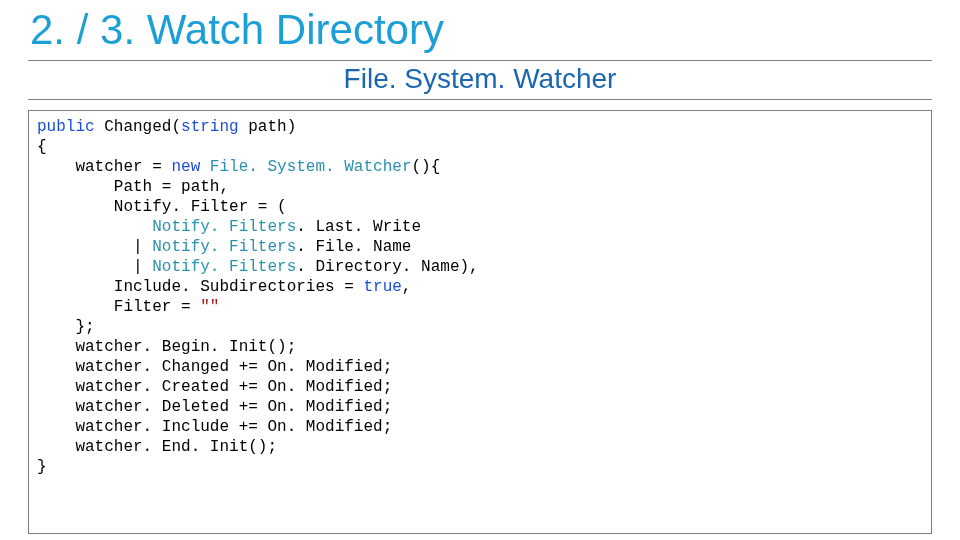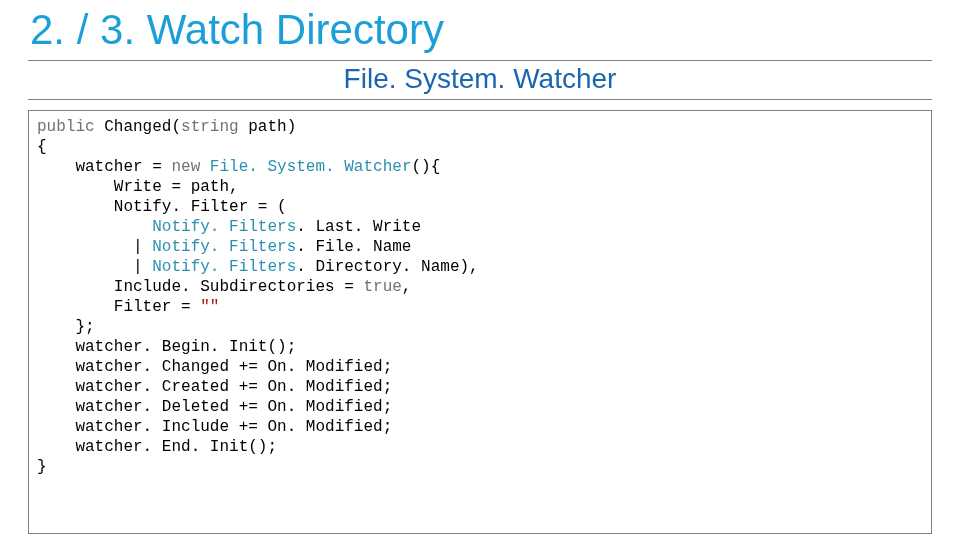--- a/index.html
+++ b/index.html
@@ -32,38 +32,38 @@
     background: #ffffff;
     padding: 6px 8px 10px 8px;
     font-family: Consolas, "Courier New", monospace;
     font-size: 16px;
     line-height: 1.25;
     color: #000000;
     white-space: pre;
     overflow: hidden;
     height: 424px;
   }
-  .kw { color: #737373; }
+  .kw { color: #1d4ed8; }
   .typ { color: #2b91af; }
   .str { color: #a31515; }
 </style>
 </head>
 <body>
 
 <div class="slide">
   <div class="title">2. / 3. Watch Directory</div>
 
   <div class="subtitle-bar">
     <span>File. System. Watcher</span>
   </div>
 
   <div class="code-box"><span class="kw">public</span><span> Changed(</span><span class="kw">string</span><span> path)</span>
 <span>{</span>
 <span>    watcher = </span><span class="kw">new</span><span> </span><span class="typ">File. System. Watcher</span><span>(){</span>
-<span>        Write = path,</span>
+<span>        Path = path,</span>
 <span>        Notify. Filter = (</span>
 <span>            </span><span class="typ">Notify. Filters</span><span>. Last. Write</span>
 <span>          | </span><span class="typ">Notify. Filters</span><span>. File. Name</span>
 <span>          | </span><span class="typ">Notify. Filters</span><span>. Directory. Name),</span>
 <span>        Include. Subdirectories = </span><span class="kw">true</span><span>,</span>
 <span>        Filter = </span><span class="str">""</span>
 <span>    };</span>
 <span>    watcher. Begin. Init();</span>
 <span>    watcher. Changed += On. Modified;</span>
 <span>    watcher. Created += On. Modified;</span>

